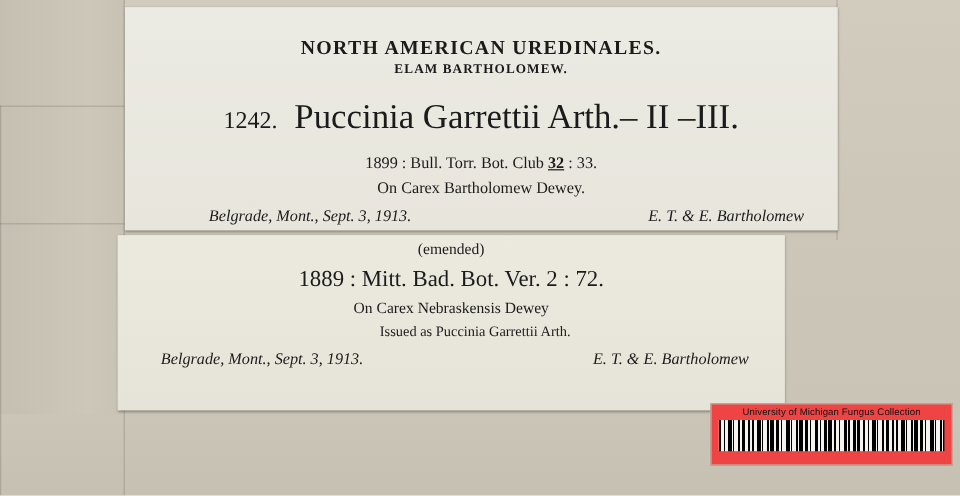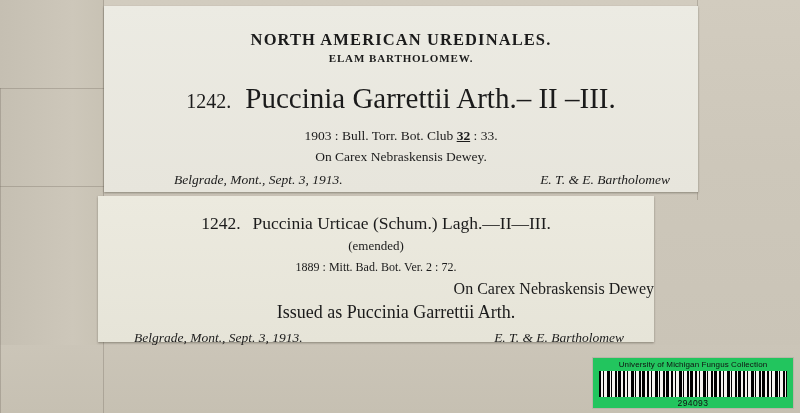--- a/index.html
+++ b/index.html
@@ -130,51 +130,50 @@
   }
   #label-lower .species-line .num {
     margin-right: 12px;
   }
   #label-lower .emended {
     margin-top: 4px;
     font-size: 13px;
   }
   #label-lower .cite {
     margin-top: 6px;
-    font-size: 12px;
+    font-size: 19px;
   }
   #label-lower .host {
     margin-top: 5px;
-    font-size: 16px;
-    text-align: right;
+    font-size: 13px;
   }
   #label-lower .issued {
     margin-top: 4px;
-    font-size: 18px;
+    font-size: 12px;
     padding-left: 40px;
   }
   #label-lower .foot .loc {
     position: absolute;
     left: 36px;
     top: 0;
   }
   #label-lower .foot .coll {
     position: absolute;
     right: 30px;
     top: 0;
   }
 
   
   #barcode-block {
     position: absolute;
     left: 592px;
-    top: 357px;
+    top: 336px;
     width: 200px;
     height: 50px;
-    background: #22c55e;
+    background: #ef4444;
     border: 1px solid #b9b4a7;
     font-family: "Liberation Sans", sans-serif;
   }
   #barcode-block .inst {
     text-align: center;
     font-size: 8px;
     color: #111;
     padding-top: 2px;
     letter-spacing: 0.1px;
   }
@@ -213,42 +212,38 @@
   <div class="paper-seam seam-right"></div>
   <div class="corner-mark"></div>
 
   <div class="label" id="label-upper">
     <div class="title">NORTH AMERICAN UREDINALES.</div>
     <div class="author">ELAM BARTHOLOMEW.</div>
     <div class="species-line">
       <span class="num">1242.</span><span class="sp">Puccinia Garrettii Arth.– II –III.</span>
     </div>
     <div class="cite">
-      <span>1903 : Bull. Torr. Bot. Club </span><b>32</b><span> : 33.</span>
-    </div>
-    <div class="host">On Carex Nebraskensis Dewey.</div>
+      <span>1899 : Bull. Torr. Bot. Club </span><b>32</b><span> : 33.</span>
+    </div>
+    <div class="host">On Carex Bartholomew Dewey.</div>
     <div class="foot">
       <span class="loc">Belgrade, Mont., Sept. 3, 1913.</span>
       <span class="coll">E. T. &amp; E. Bartholomew</span>
     </div>
   </div>
 
   <div class="label" id="label-lower">
-    <div class="species-line">
-      <span class="num">1242.</span><span class="sp">Puccinia Urticae (Schum.)  Lagh.—II—III.</span>
-    </div>
     <div class="emended">(emended)</div>
     <div class="cite">1889 : Mitt. Bad. Bot. Ver. 2 : 72.</div>
     <div class="host">On Carex Nebraskensis Dewey</div>
     <div class="issued">Issued as Puccinia Garrettii Arth.</div>
     <div class="foot">
       <span class="loc">Belgrade, Mont., Sept. 3, 1913.</span>
       <span class="coll">E. T. &amp; E. Bartholomew</span>
     </div>
   </div>
 
   <div id="barcode-block">
     <div class="inst">University of Michigan Fungus Collection</div>
     <div class="bars"></div>
-    <div class="code">294093</div>
   </div>
 
 </div>
 
 </body></html>

